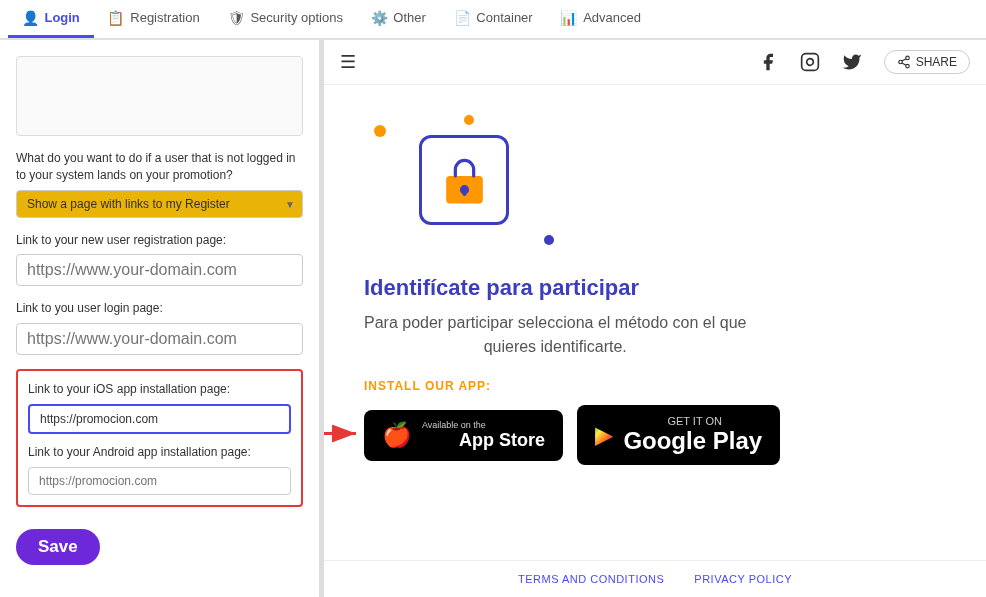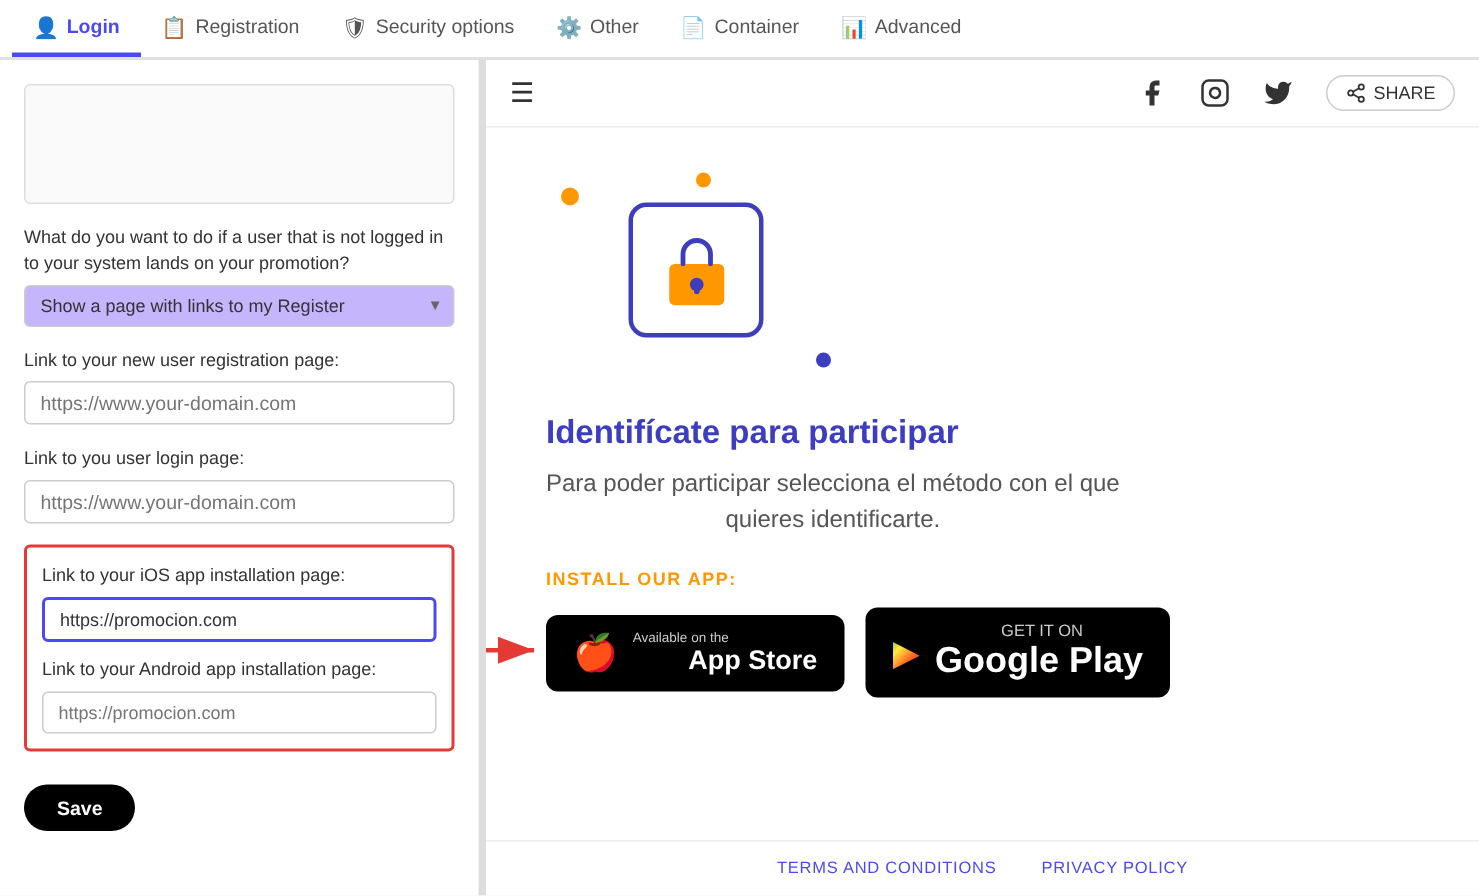--- a/index.html
+++ b/index.html
@@ -67,41 +67,41 @@
     .select-wrapper {
       position: relative;
       margin-bottom: 14px;
     }
     .select-field {
       width: 100%;
       padding: 6px 10px;
       border: 1px solid #ccc;
       border-radius: 4px;
       font-size: 12px;
-      background: #c4b5fd;
+      background: #eab308;
       appearance: none;
       cursor: pointer;
       color: #333;
     }
     .select-arrow {
       position: absolute;
       right: 8px;
       top: 50%;
       transform: translateY(-50%);
       pointer-events: none;
       font-size: 10px;
       color: #666;
     }
 
     .text-input {
       width: 100%;
       padding: 6px 10px;
       border: 1px solid #ccc;
       border-radius: 4px;
-      font-size: 13px;
+      font-size: 16px;
       color: #999;
       margin-bottom: 14px;
       outline: none;
     }
 
     .highlighted-section {
       border: 2px solid #e53935;
       border-radius: 4px;
       padding: 10px;
       margin-bottom: 14px;
@@ -123,26 +123,26 @@
       padding: 6px 10px;
       border: 1px solid #ccc;
       border-radius: 4px;
       font-size: 12px;
       color: #999;
       outline: none;
       background: #fff;
     }
 
     .save-button {
-      background: #000000;
+      background: #6d28d9;
       color: #fff;
       border: none;
       border-radius: 20px;
       padding: 8px 22px;
-      font-size: 13px;
+      font-size: 17px;
       cursor: pointer;
       font-weight: 600;
       margin-top: 8px;
     }
 
     
     .right-panel {
       flex: 1;
       background: #fff;
       display: flex;

